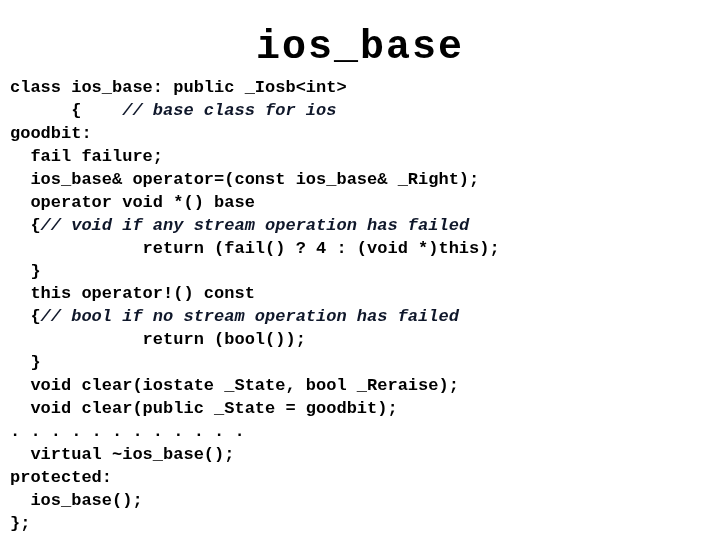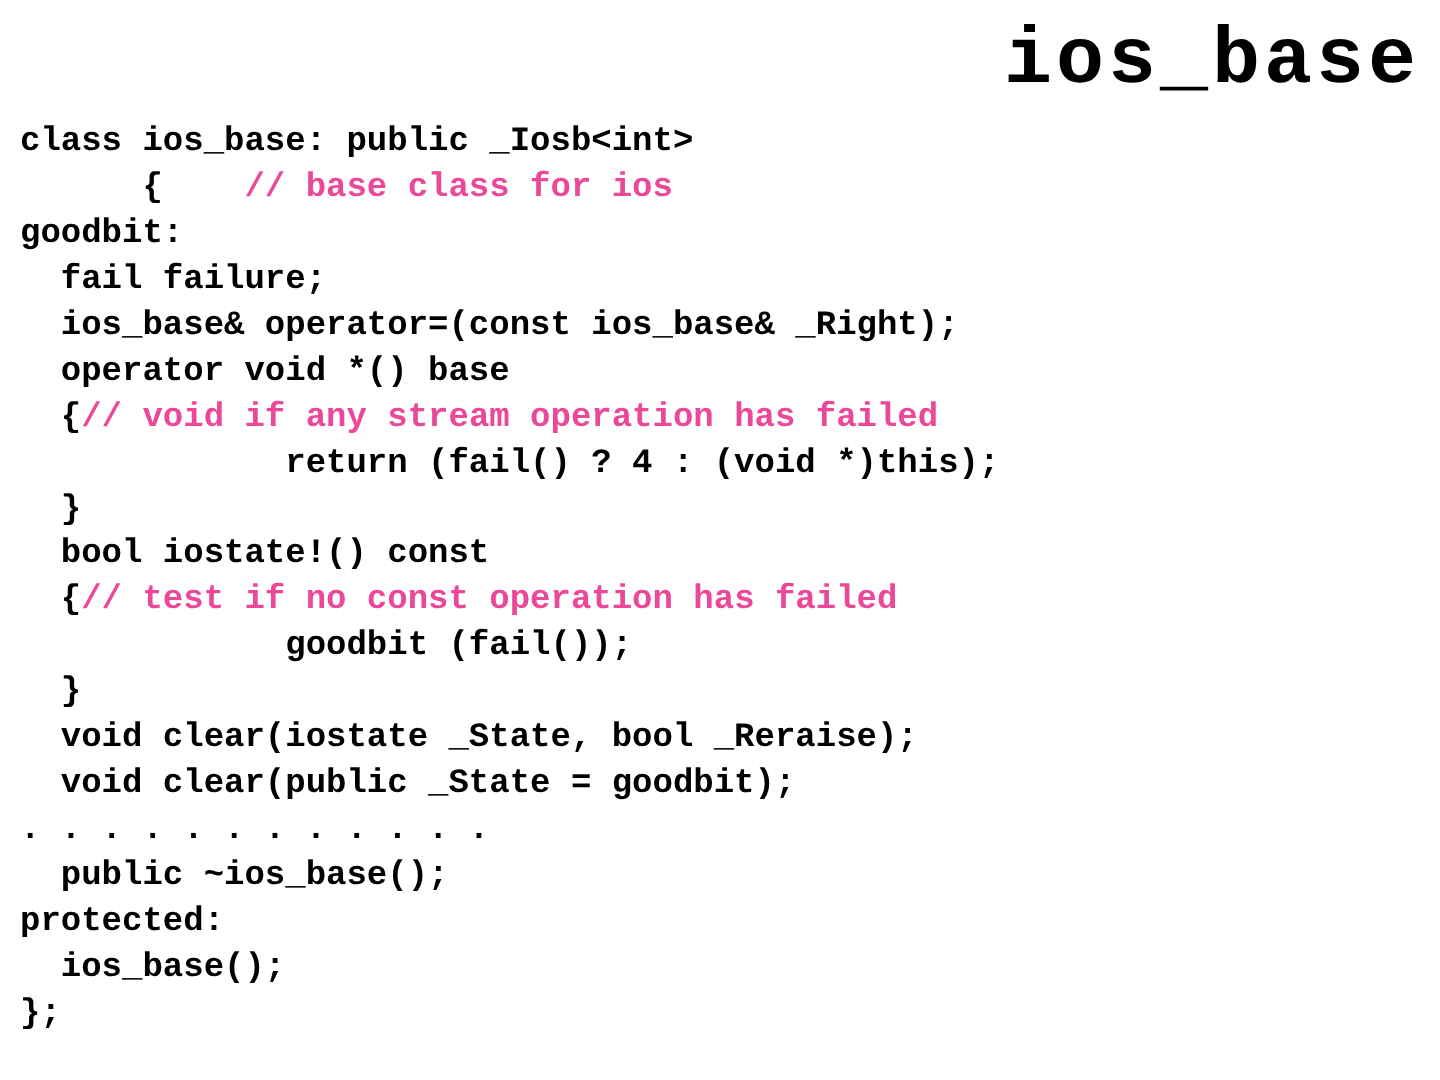--- a/index.html
+++ b/index.html
@@ -12,25 +12,25 @@
     line-height: 1.35;
     color: #000;
     width: 720px;
     height: 540px;
     box-sizing: border-box;
   }
   .title {
     font-family: "Courier New", monospace;
     font-size: 40px;
     font-weight: bold;
-    text-align: right;
-    margin: 0 0 2px 0;
+    text-align: center;
+    margin: 16px 0 2px 0;
     letter-spacing: 2px;
   }
-  .comment { color: #ec4899; }
+  .comment { color: #0f172a; font-style: italic; }
   pre {
     margin: 0;
     font-family: inherit;
     font-size: inherit;
     font-weight: inherit;
     white-space: pre;
   }
 </style>
 </head>
 <body>
@@ -39,23 +39,23 @@
 
 <pre><span>class ios_base: public _Iosb&lt;int&gt;</span>
 <span>      {    </span><span class="comment">// base class for ios</span>
 <span>goodbit:</span>
 <span>  fail failure;</span>
 <span>  ios_base&amp; operator=(const ios_base&amp; _Right);</span>
 <span>  operator void *() base</span>
 <span>  {</span><span class="comment">// void if any stream operation has failed</span>
 <span>             return (fail() ? 4 : (void *)this);</span>
 <span>  }</span>
-<span>  bool iostate!() const</span>
-<span>  {</span><span class="comment">// test if no const operation has failed</span>
-<span>             goodbit (fail());</span>
+<span>  this operator!() const</span>
+<span>  {</span><span class="comment">// bool if no stream operation has failed</span>
+<span>             return (bool());</span>
 <span>  }</span>
 <span>  void clear(iostate _State, bool _Reraise);</span>
 <span>  void clear(public _State = goodbit);</span>
 <span>. . . . . . . . . . . .</span>
-<span>  public ~ios_base();</span>
+<span>  virtual ~ios_base();</span>
 <span>protected:</span>
 <span>  ios_base();</span>
 <span>};</span></pre>
 
 </body></html>

